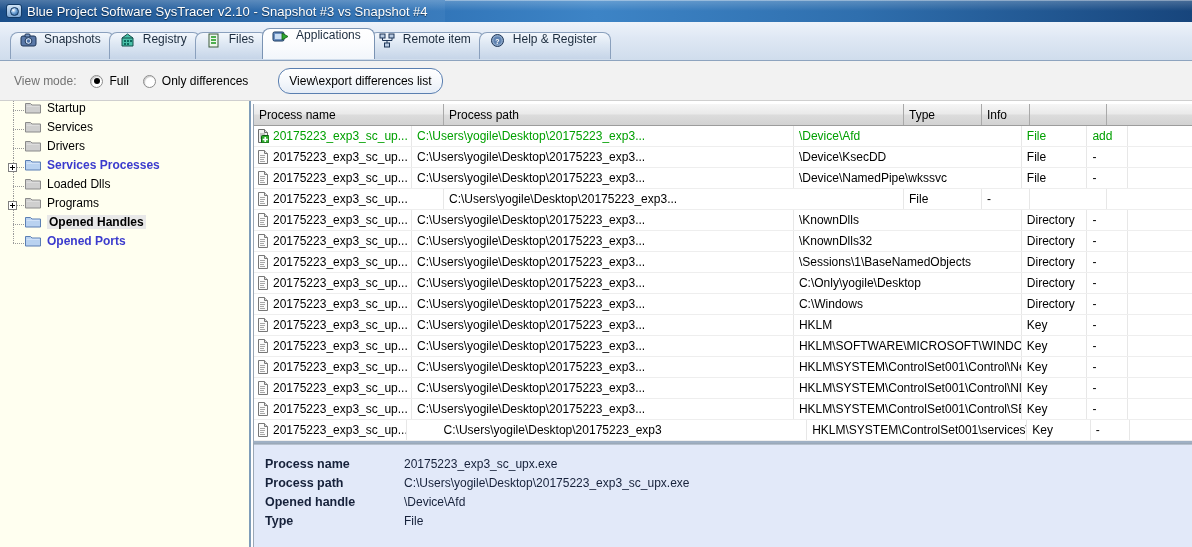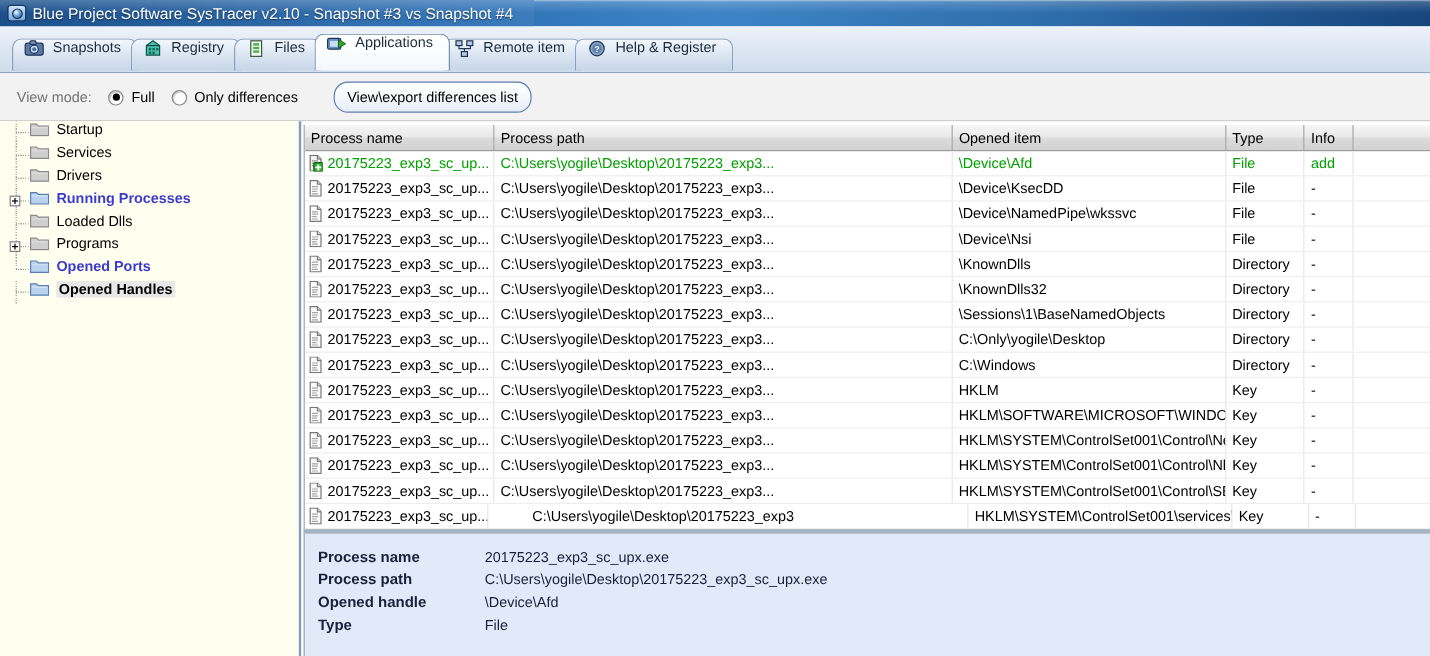--- a/index.html
+++ b/index.html
@@ -336,21 +336,21 @@
     <div class="tnode">
       <span class="dline"></span>
       <span class="hline"></span>
       <span class="expander"></span>
       <span class="folder">
         <svg width="16" height="13" viewBox="0 0 16 13">
           <path d="M0.5 2.5 h5 l1.5 1.5 h8.5 v8 h-15 z" fill="#b9d2f0" stroke="#5b7fb4"></path>
           <path d="M1.5 4.8 h13 v1.2 h-13 z" fill="#d7e6fa" opacity=".8"></path>
         </svg>
       </span>
-      <span class="tlabel blue">Running Processes</span>
+      <span class="tlabel blue">Services Processes</span>
     </div>
     <div class="tnode">
       <span class="dline"></span>
       <span class="hline"></span>
       <span class="folder">
         <svg width="16" height="13" viewBox="0 0 16 13">
           <path d="M0.5 2.5 h5 l1.5 1.5 h8.5 v8 h-15 z" fill="#cfcfcf" stroke="#8a8a8a"></path>
           <path d="M1.5 4.8 h13 v1.2 h-13 z" fill="#e0e0e0" opacity=".8"></path>
         </svg>
       </span>
@@ -361,49 +361,48 @@
       <span class="hline"></span>
       <span class="expander"></span>
       <span class="folder">
         <svg width="16" height="13" viewBox="0 0 16 13">
           <path d="M0.5 2.5 h5 l1.5 1.5 h8.5 v8 h-15 z" fill="#cfcfcf" stroke="#8a8a8a"></path>
           <path d="M1.5 4.8 h13 v1.2 h-13 z" fill="#e0e0e0" opacity=".8"></path>
         </svg>
       </span>
       <span class="tlabel black">Programs</span>
     </div>
-    <div class="tnode last">
+    <div class="tnode selected">
       <span class="dline"></span>
       <span class="hline"></span>
       <span class="folder">
         <svg width="16" height="13" viewBox="0 0 16 13">
           <path d="M0.5 2.5 h5 l1.5 1.5 h8.5 v8 h-15 z" fill="#b9d2f0" stroke="#5b7fb4"></path>
           <path d="M1.5 4.8 h13 v1.2 h-13 z" fill="#d7e6fa" opacity=".8"></path>
         </svg>
       </span>
-      <span class="tlabel blue">Opened Ports</span>
-    </div>
-    <div class="tnode selected">
+      <span class="tlabel black">Opened Handles</span>
+    </div>
+    <div class="tnode last">
       <span class="dline"></span>
       <span class="hline"></span>
       <span class="folder">
         <svg width="16" height="13" viewBox="0 0 16 13">
           <path d="M0.5 2.5 h5 l1.5 1.5 h8.5 v8 h-15 z" fill="#b9d2f0" stroke="#5b7fb4"></path>
           <path d="M1.5 4.8 h13 v1.2 h-13 z" fill="#d7e6fa" opacity=".8"></path>
         </svg>
       </span>
-      <span class="tlabel black">Opened Handles</span>
+      <span class="tlabel blue">Opened Ports</span>
     </div>
   </div>
 
 <div id="table-wrap">
   <div class="thead" id="table-head">
       <div class="th" style="width: 190px;">Process name</div>
       <div class="th" style="width: 460px;">Process path</div>
-      <div class="th" style="width: 274px;">Opened item</div>
       <div class="th" style="width: 78px;">Type</div>
       <div class="th" style="width: 48px;">Info</div>
       <div class="th" style="width: 77px;"></div>
     </div>
   <div id="table-body">
       <div class="row added">
         <div class="cell c0" style="width: 190px;">
           <span>
             <svg class="doc-icon" viewBox="0 0 12 14">
               <path d="M1.5 0.5 h6 l3 3 v10 h-9 z" fill="#f2f2f2" stroke="#6d6d6d"></path>
@@ -460,21 +459,20 @@
           <span>
             <svg class="doc-icon" viewBox="0 0 12 14">
               <path d="M1.5 0.5 h6 l3 3 v10 h-9 z" fill="#fbfbfb" stroke="#777777"></path>
               <path d="M7.5 0.5 v3 h3" fill="#dcdcdc" stroke="#777777"></path>
               <path d="M3 5.5 h5 M3 7.5 h5 M3 9.5 h4 M3 11.5 h5" stroke="#a6a6a6"></path>
             </svg>
           </span>
           <span>20175223_exp3_sc_up...</span>
         </div>
         <div class="cell c1" style="width: 460px;">C:\Users\yogile\Desktop\20175223_exp3...</div>
-        <div class="cell c2" style="width: 274px;">\Device\Nsi</div>
         <div class="cell c3" style="width: 78px;">File</div>
         <div class="cell c4" style="width: 48px;">-</div>
         <div class="cell c5" style="width: 77px;"></div>
       </div>
       <div class="row">
         <div class="cell c0" style="width: 190px;">
           <span>
             <svg class="doc-icon" viewBox="0 0 12 14">
               <path d="M1.5 0.5 h6 l3 3 v10 h-9 z" fill="#fbfbfb" stroke="#777777"></path>
               <path d="M7.5 0.5 v3 h3" fill="#dcdcdc" stroke="#777777"></path>

